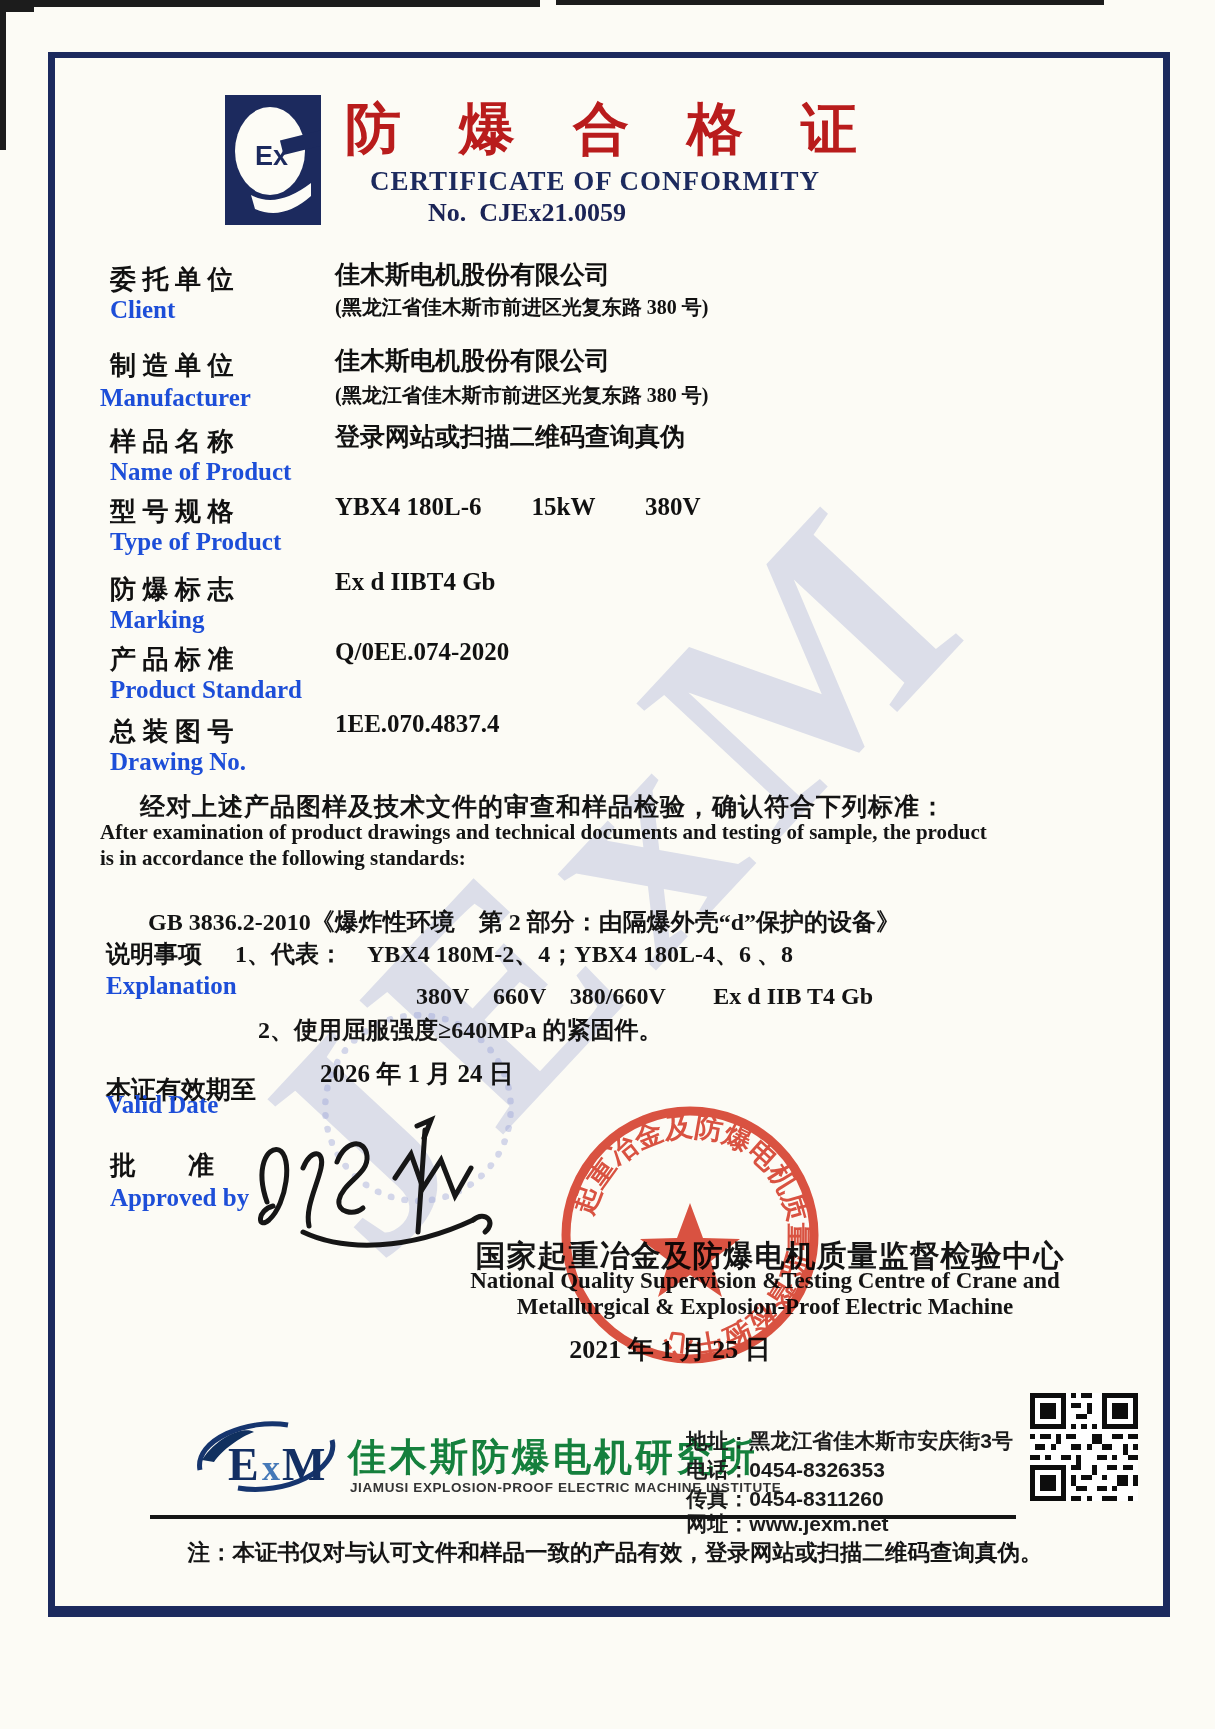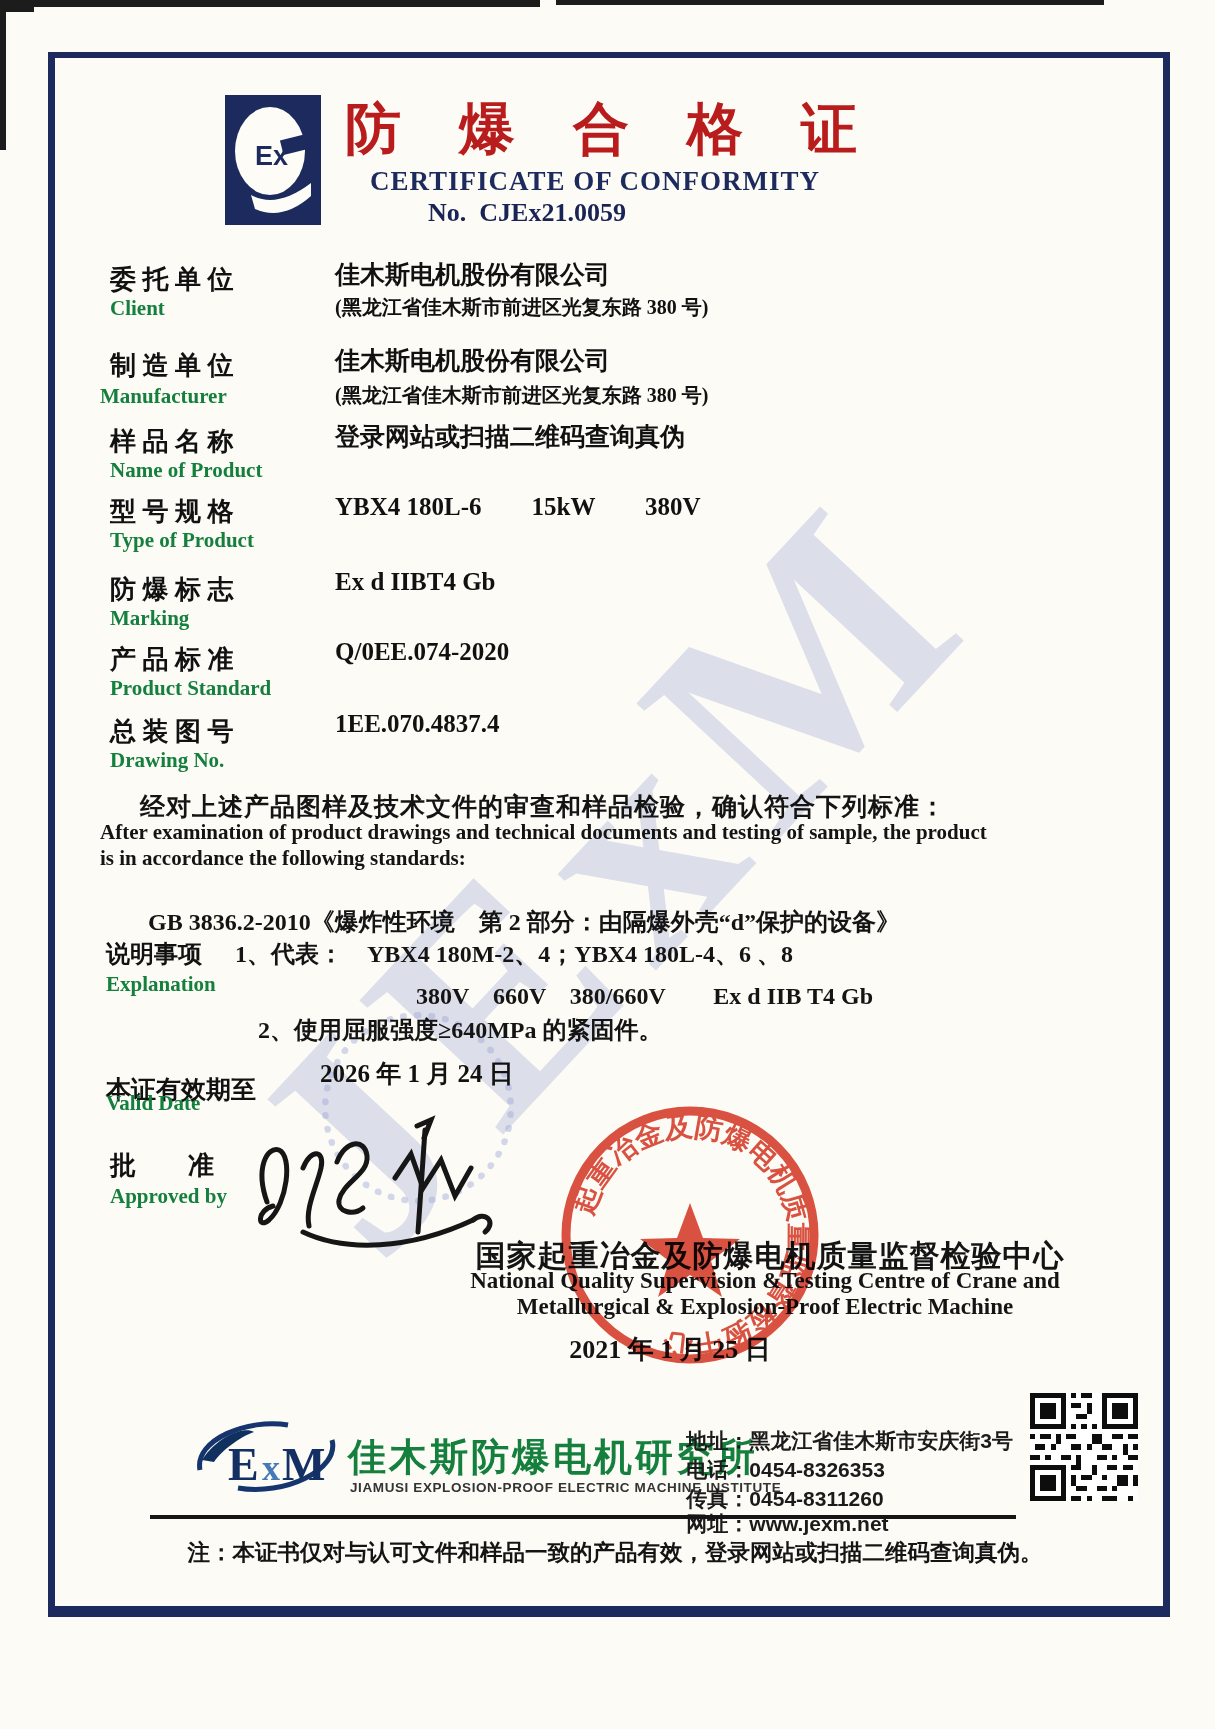--- a/index.html
+++ b/index.html
@@ -36,21 +36,21 @@
   .subtitle{
     left:345px;top:166px;width:500px;text-align:center;
     font-size:27px;font-weight:bold;color:#1c2a5e;letter-spacing:1px;white-space:nowrap;
   }
   .certno{
     left:277px;top:198px;width:500px;text-align:center;
     font-size:26px;font-weight:bold;color:#1a2355;white-space:pre;
   }
   
   .zh-label{font-size:26px;font-weight:bold;color:#111;white-space:pre;}
-  .en-label{font-size:21px;font-weight:bold;color:#15803d;}
+  .en-label{font-size:25px;font-weight:bold;color:#1d4ed8;}
   .value{font-size:25px;font-weight:bold;color:#111;white-space:pre;}
   .value2{font-size:20px;font-weight:bold;color:#111;white-space:pre;}
   
   .stmt-zh{font-size:25px;font-weight:bold;letter-spacing:1px;white-space:pre;}
   .stmt-en{font-size:21px;font-weight:bold;}
   .std{font-size:24px;font-weight:bold;white-space:pre;}
   
   .centre-zh{font-size:30px;font-weight:bold;letter-spacing:1px;text-align:center;white-space:nowrap;}
   .centre-en{font-size:23px;font-weight:bold;text-align:center;white-space:nowrap;}
   .centre-date{font-size:26px;font-weight:bold;text-align:center;white-space:pre;}

